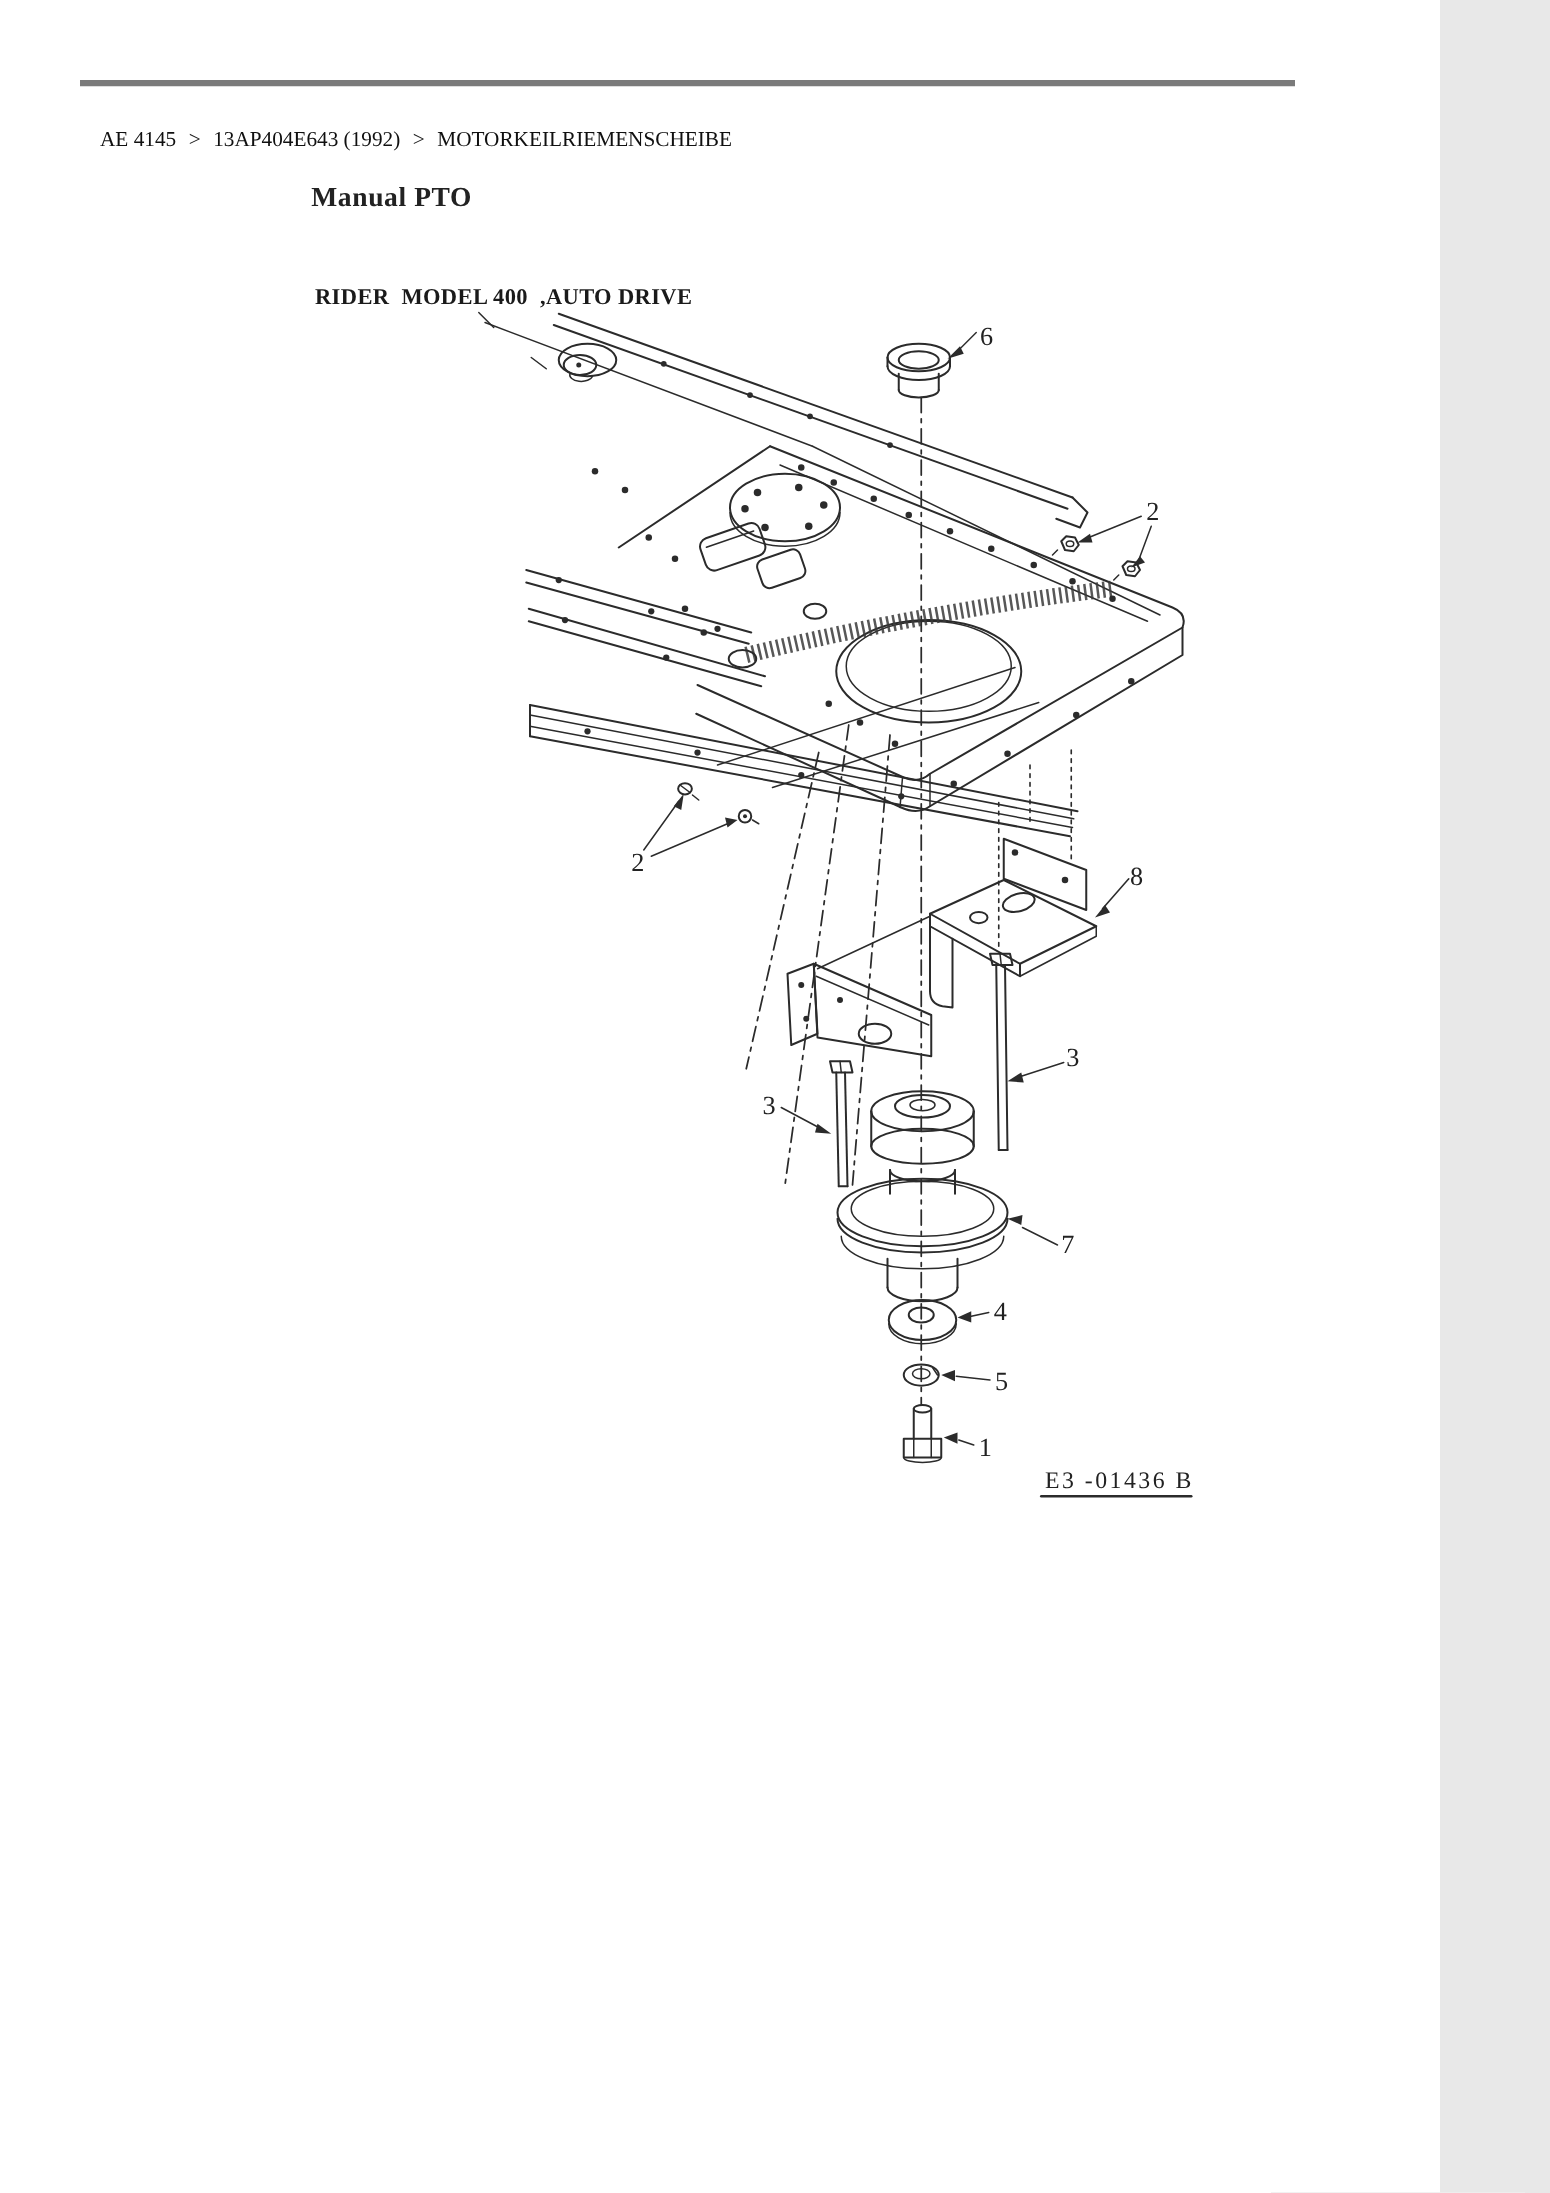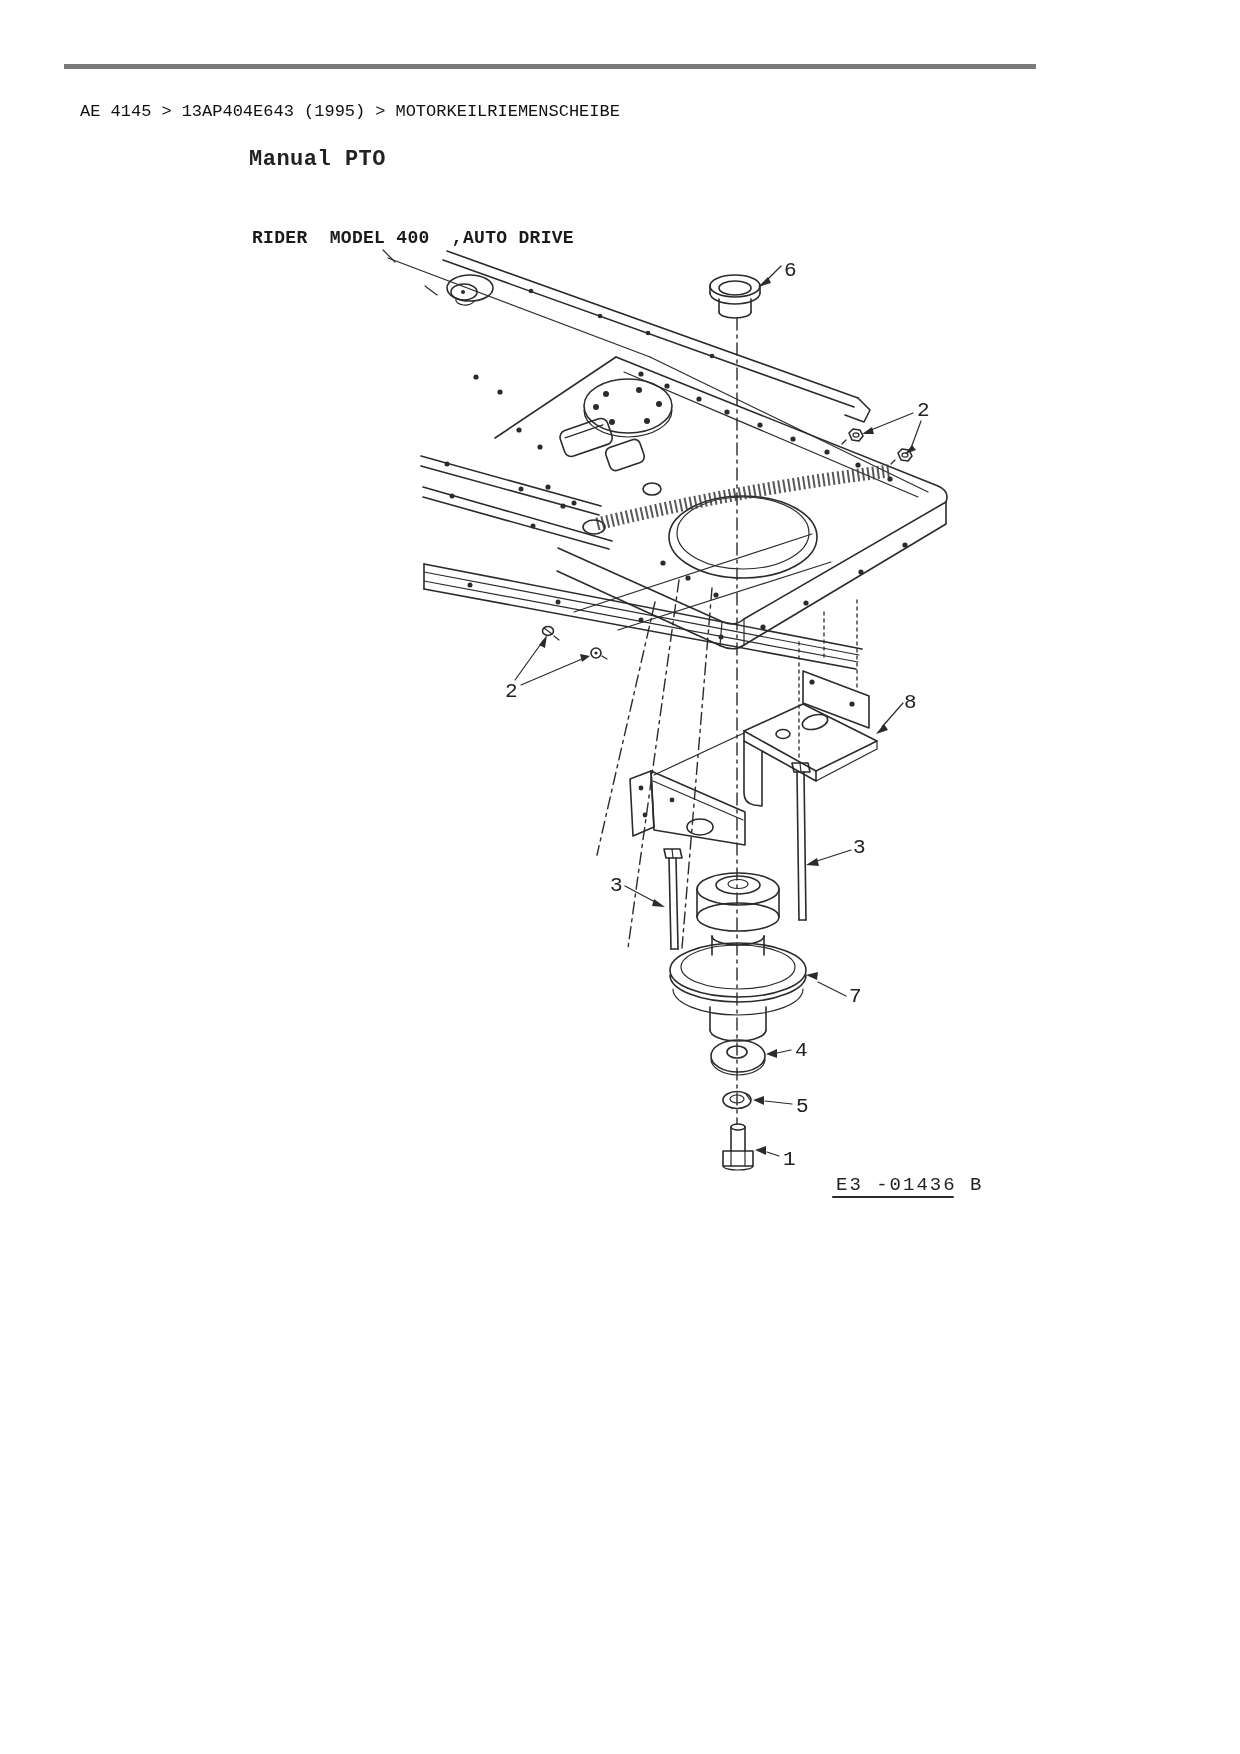--- a/index.html
+++ b/index.html
@@ -1,17 +1,17 @@
 <!DOCTYPE html>
 <html><head>
 <meta charset="utf-8">
 <style>
   html,body{margin:0;padding:0;background:#e8e8e8;}
-  .page{position:relative;width:1240px;height:1754px;background:#ffffff;overflow:hidden;
-        font-family:Liberation Mono, monospace;}
+  .page{position:relative;width:1152px;height:1754px;background:#ffffff;overflow:hidden;
+        font-family:Liberation Serif, serif;}
   .top-rule{position:absolute;left:64px;top:64px;width:972px;height:5px;background:#7a7a7a;}
   .breadcrumb{position:absolute;left:80px;top:102px;font-size:17px;color:#101010;
               display:flex;align-items:baseline;white-space:pre;}
   .breadcrumb .sep{margin:0 10px;color:#161616;}
   .crumb{cursor:default;}
   svg.diagram{position:absolute;left:0;top:0;width:1240px;height:1754px;}
   svg text{white-space:pre;fill:#1c1c1c;}
   .t-title{font-size:22px;font-weight:600;letter-spacing:.5px;fill:#222;}
   .t-sub{font-size:18px;font-weight:700;letter-spacing:.3px;fill:#1a1a1a;}
   .t-callout{font-size:21px;fill:#222;}
@@ -27,21 +27,21 @@
 </head>
 <body>
 
 <div class="page">
 
   <div class="top-rule"></div>
 
   <div class="breadcrumb">
     <span class="crumb">AE 4145</span>
     <span class="sep">&gt;</span>
-    <span class="crumb">13AP404E643 (1995)</span>
+    <span class="crumb">13AP404E643 (1992)</span>
     <span class="sep">&gt;</span>
     <span class="crumb">MOTORKEILRIEMENSCHEIBE</span>
   </div>
 
   <svg class="diagram" viewBox="0 0 1240 1754">
 
     <text class="t-title" x="249" y="165">Manual PTO</text>
     <text class="t-sub" x="252" y="243">RIDER  MODEL 400  ,AUTO DRIVE</text>
 
     <g>

